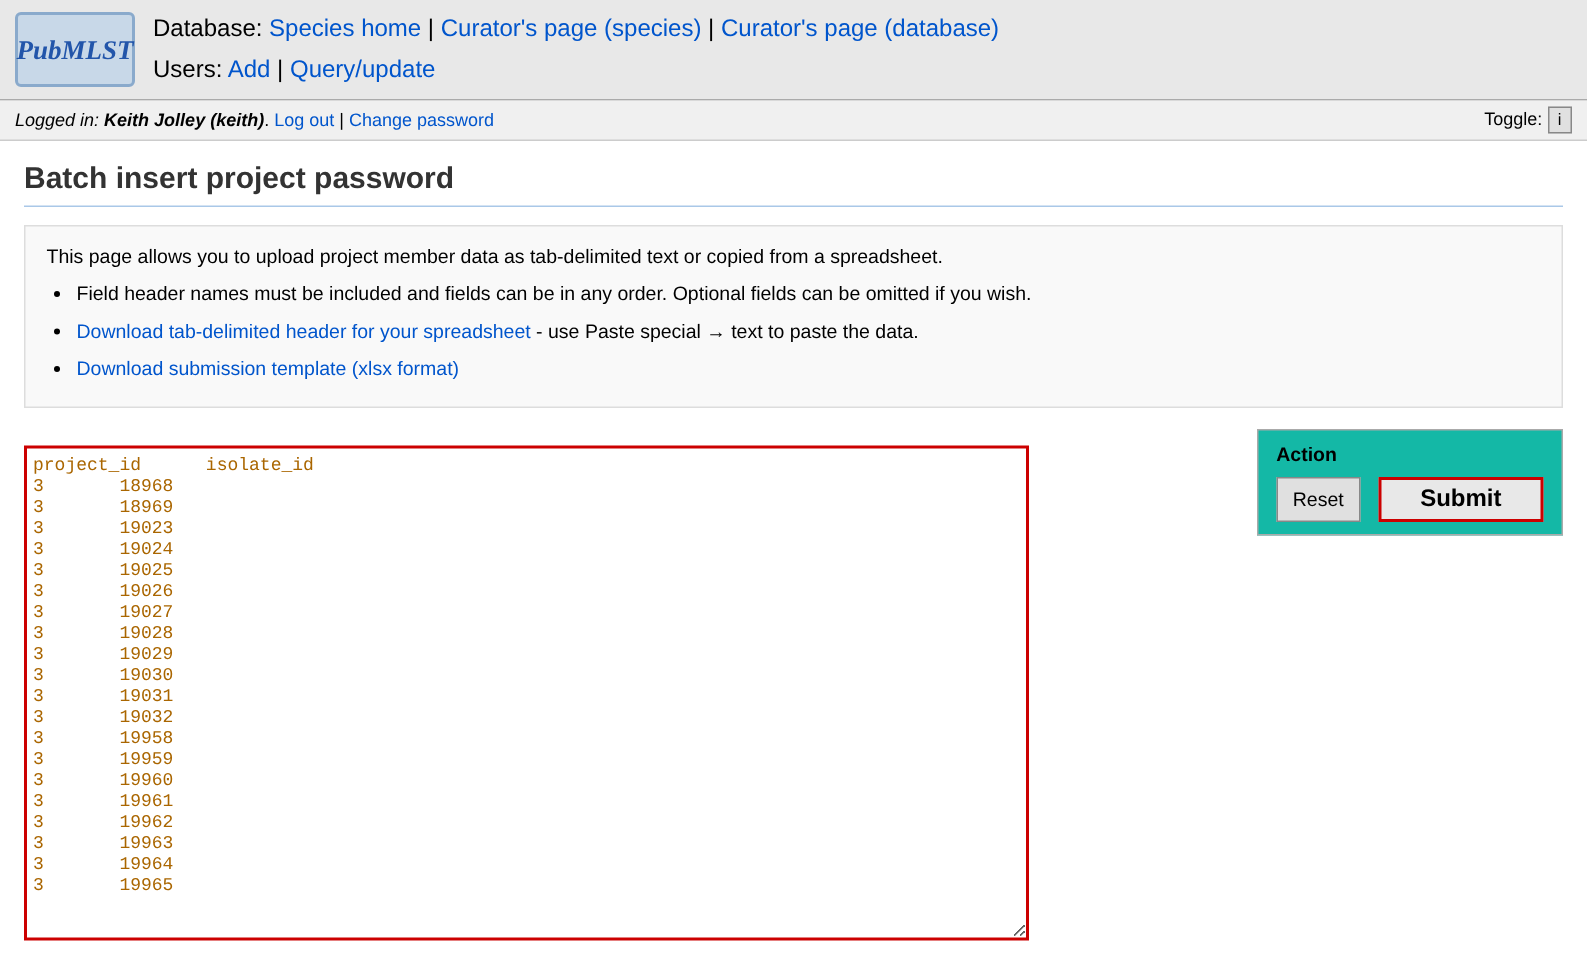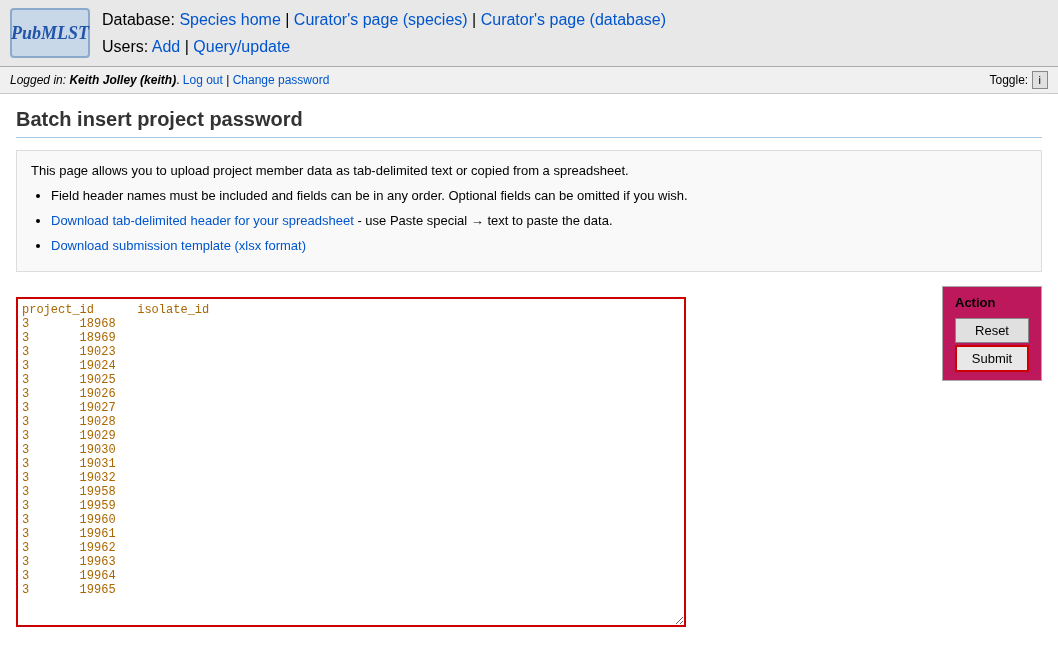--- a/index.html
+++ b/index.html
@@ -96,51 +96,50 @@
       font-size: 12px;
       padding: 4px;
       resize: both;
       color: #aa6600;
       background: #fff;
       margin-top: 11px;
     }
 
     .action-box {
       border: 1px solid #aaa;
-      background: #be185d;
+      background: #14b8a6;
       padding: 8px 12px;
       min-width: 100px;
     }
 
     .action-box-title {
       font-weight: bold;
       font-size: 13px;
       margin-bottom: 8px;
     }
 
     .action-buttons {
       display: flex;
-      gap: 2px;
-      flex-direction: column;
+      gap: 12px;
     }
 
     button.reset-btn {
       background: #e0e0e0;
       border: 1px solid #888;
       padding: 4px 10px;
       font-size: 13px;
       cursor: pointer;
     }
 
     button.submit-btn {
       background: #e8e8e8;
       border: 2px solid #cc0000;
-      padding: 4px 10px;
-      font-size: 13px;
-      font-weight: normal;
+      padding: 4px 26px;
+      font-size: 16px;
+      font-weight: bold;
       cursor: pointer;
     }
 
     .toggle-btn {
       border: 1px solid #888;
       background: #e0e0e0;
       padding: 2px 6px;
       font-size: 11px;
       cursor: pointer;
     }

